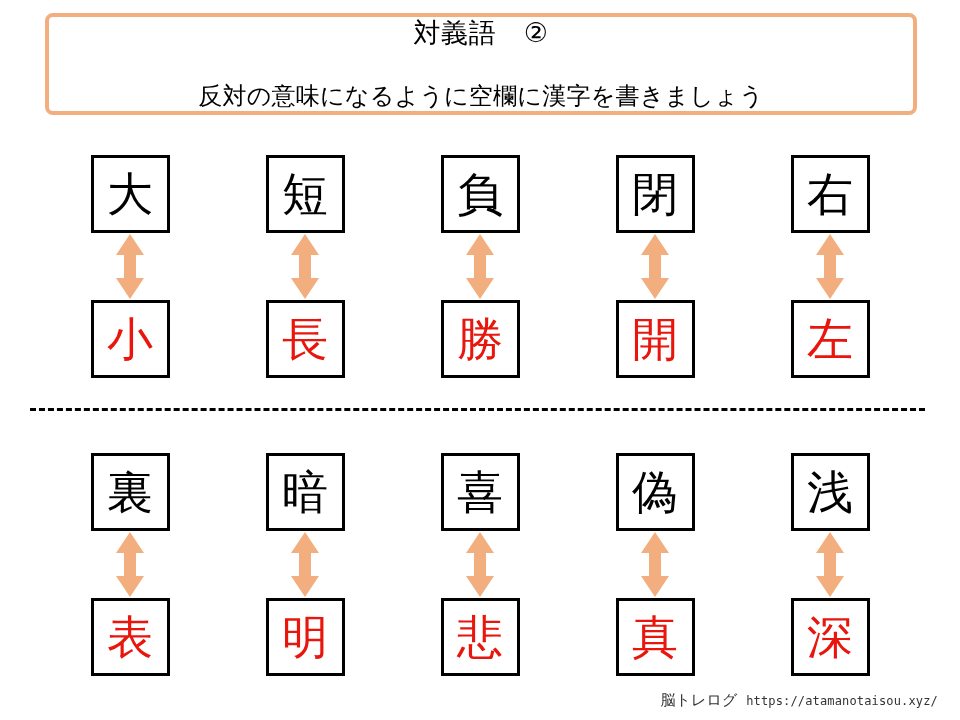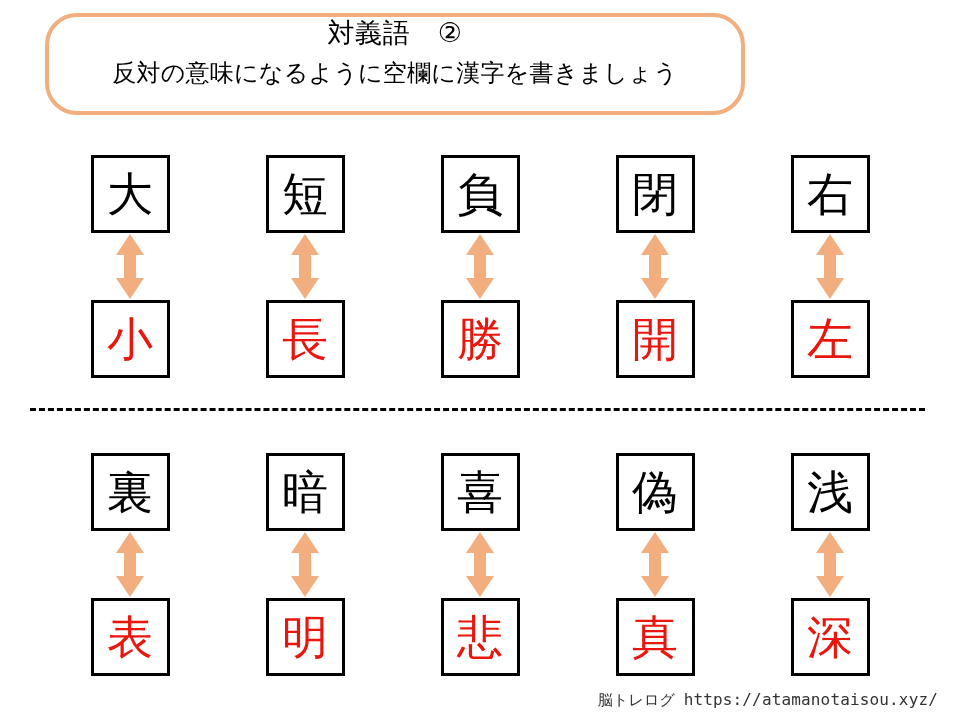--- a/index.html
+++ b/index.html
@@ -15,30 +15,30 @@
     color: #000000;
     overflow: hidden;
     position: relative;
   }
 
   
   .header-box {
     position: absolute;
     left: 45px;
     top: 13px;
-    width: 700px;
+    width: 872px;
     height: 102px;
     box-sizing: border-box;
     border: 4px solid #f2ae7e;
-    border-radius: 32px;
+    border-radius: 8px;
     background: #ffffff;
     display: flex;
     flex-direction: column;
     align-items: center;
-    justify-content: flex-start;
+    justify-content: space-between;
   }
   .header-title {
     font-size: 27px;
     line-height: 1.25;
     letter-spacing: 0.02em;
     white-space: pre;
     color: #000000;
   }
   .header-subtitle {
     font-size: 24px;
@@ -112,21 +112,21 @@
   .footer {
     position: absolute;
     right: 22px;
     bottom: 10px;
     font-size: 15px;
     color: #333333;
     white-space: pre;
     letter-spacing: 0.01em;
   }
   .footer .site-name { font-family: Liberation Sans, sans-serif; }
-  .footer .site-url  { font-family: "DejaVu Sans Mono", "Liberation Mono", monospace; font-size: 16px; }
+  .footer .site-url  { font-family: "DejaVu Sans Mono", "Liberation Mono", monospace; font-size: 12px; }
 </style>
 </head>
 <body>
 
 <div class="header-box">
   <div class="header-title">対義語　②</div>
   <div class="header-subtitle">反対の意味になるように空欄に漢字を書きましょう</div>
 </div>
 
 <div class="board">

